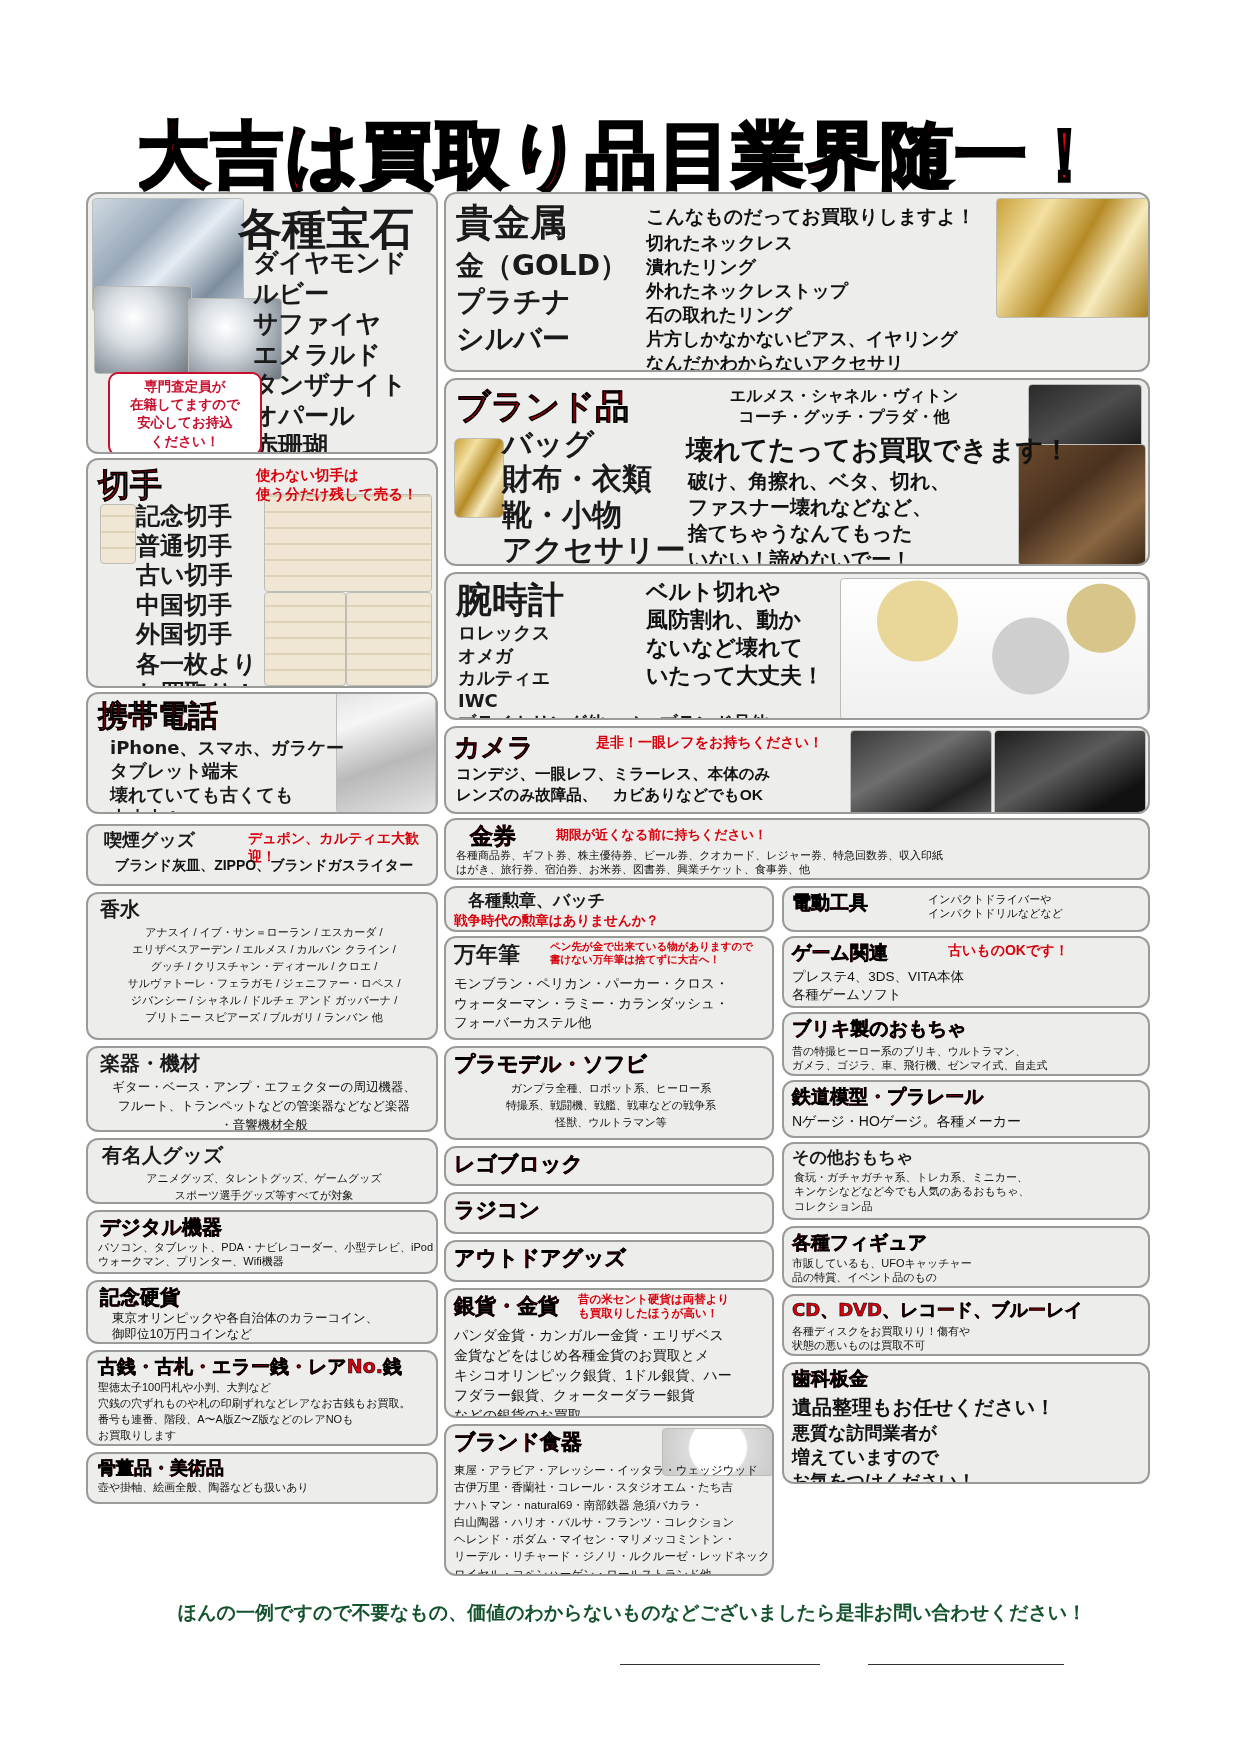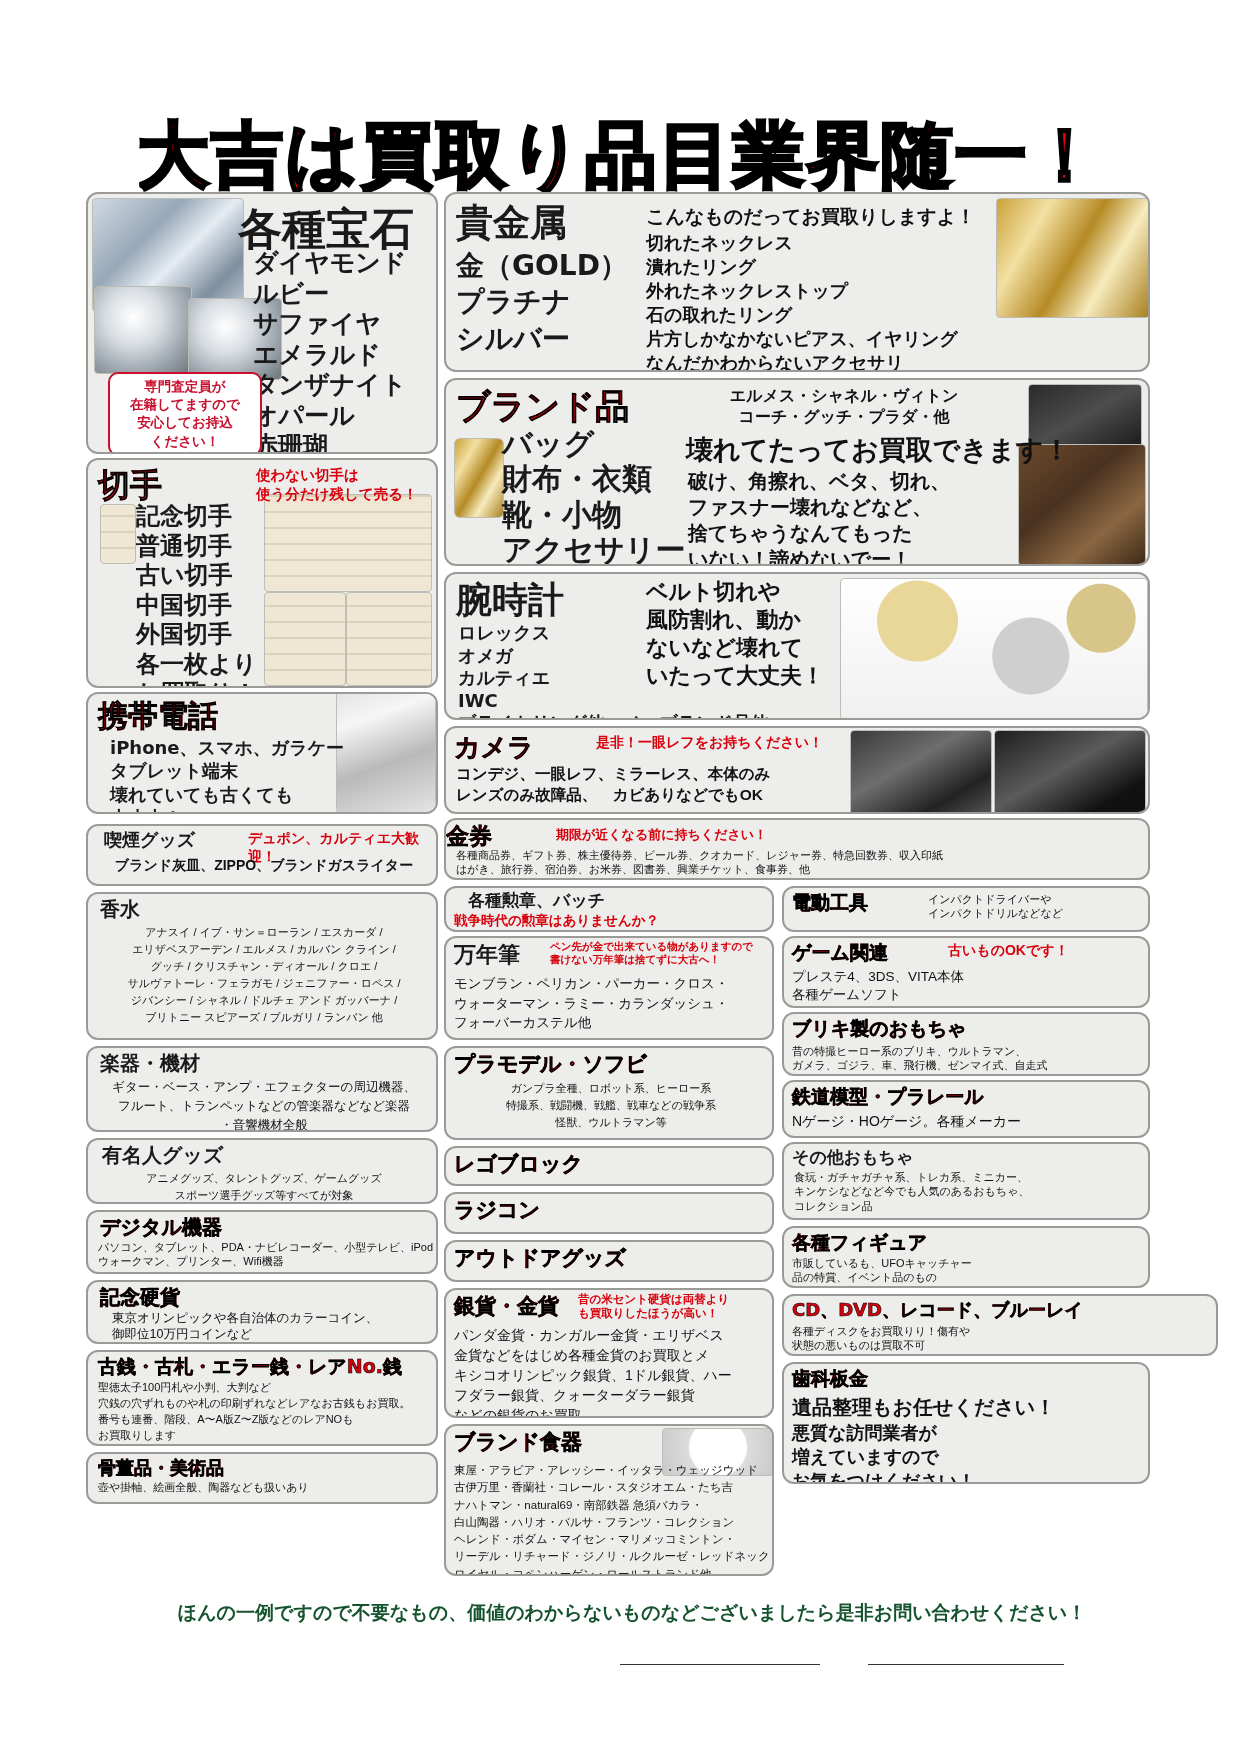--- a/index.html
+++ b/index.html
@@ -182,21 +182,21 @@
   <div class="card" style="left:444px;top:726px;width:706px;height:88px;">
     <div class="photo ph-cam frame-img" style="left:404px;top:2px;width:140px;height:84px;"></div>
     <div class="photo ph-cam2 frame-img" style="left:548px;top:2px;width:150px;height:84px;"></div>
     <div class="hdr hdr-red" style="position:absolute;left:8px;top:2px;font-size:26px;">カメラ</div>
     <div class="note-red" style="position:absolute;left:150px;top:6px;font-size:14px;">是非！一眼レフをお持ちください！</div>
     <div style="position:absolute;left:10px;top:36px;font-size:15.5px;line-height:1.35;white-space:pre-line;font-weight:bold;">コンデジ、一眼レフ、ミラーレス、本体のみ
 レンズのみ故障品、　カビありなどでもOK</div>
   </div>
 
   <div class="card" style="left:444px;top:818px;width:706px;height:62px;">
-    <div class="hdr hdr-red" style="position:absolute;left:0;top:1px;font-size:23px;">金券</div>
+    <div class="hdr hdr-red" style="position:absolute;left:24px;top:1px;font-size:23px;">金券</div>
     <div class="note-red" style="position:absolute;left:110px;top:6px;font-size:13px;">期限が近くなる前に持ちください！</div>
     <div class="tiny-txt" style="position:absolute;left:10px;top:28px;white-space:pre-line;">各種商品券、ギフト券、株主優待券、ビール券、クオカード、レジャー券、特急回数券、収入印紙
 はがき、旅行券、宿泊券、お米券、図書券、興業チケット、食事券、他</div>
   </div>
 
   <div class="card" style="left:86px;top:824px;width:352px;height:62px;">
     <div class="hdr hdr-black" style="position:absolute;left:16px;top:2px;font-size:18px;">喫煙グッズ</div>
     <div class="note-red" style="position:absolute;left:160px;top:4px;font-size:14px;">デュポン、カルティエ大歓迎！</div>
     <div class="small-txt" style="position:absolute;left:0;top:30px;width:352px;text-align:center;font-weight:bold;font-size:14px;">ブランド灰皿、ZIPPO、ブランドガスライター</div>
   </div>
@@ -310,21 +310,21 @@
     <div class="hdr hdr-red" style="position:absolute;left:8px;top:2px;font-size:21px;">銀貨・金貨</div>
     <div class="note-red" style="position:absolute;left:132px;top:2px;font-size:11.5px;line-height:1.25;white-space:pre-line;">昔の米セント硬貨は両替より
 も買取りしたほうが高い！</div>
     <div class="small-txt" style="position:absolute;left:8px;top:36px;white-space:pre-line;font-size:14px;line-height:1.42;">パンダ金貨・カンガルー金貨・エリザベス
 金貨などをはじめ各種金貨のお買取とメ
 キシコオリンピック銀貨、1ドル銀貨、ハー
 フダラー銀貨、クォーターダラー銀貨
 などの銀貨のお買取</div>
   </div>
 
-  <div class="card" style="left:782px;top:1294px;width:436px;height:62px;">
+  <div class="card" style="left:782px;top:1294px;width:368px;height:62px;">
     <div class="hdr hdr-red" style="position:absolute;left:8px;top:2px;font-size:18px;">CD、DVD、レコード、ブルーレイ</div>
     <div class="tiny-txt" style="position:absolute;left:8px;top:28px;white-space:pre-line;">各種ディスクをお買取りり！傷有や
 状態の悪いものは買取不可</div>
   </div>
 
   <div class="card" style="left:86px;top:1350px;width:352px;height:96px;">
     <div class="hdr hdr-red" style="position:absolute;left:10px;top:2px;font-size:19px;">古銭・古札・エラー銭・レアNo.銭</div>
     <div class="tiny-txt" style="position:absolute;left:10px;top:28px;white-space:pre-line;line-height:1.45;">聖徳太子100円札や小判、大判など
 穴銭の穴ずれものや札の印刷ずれなどレアなお古銭もお買取。
 番号も連番、階段、A〜A版Z〜Z版などのレアNOも

